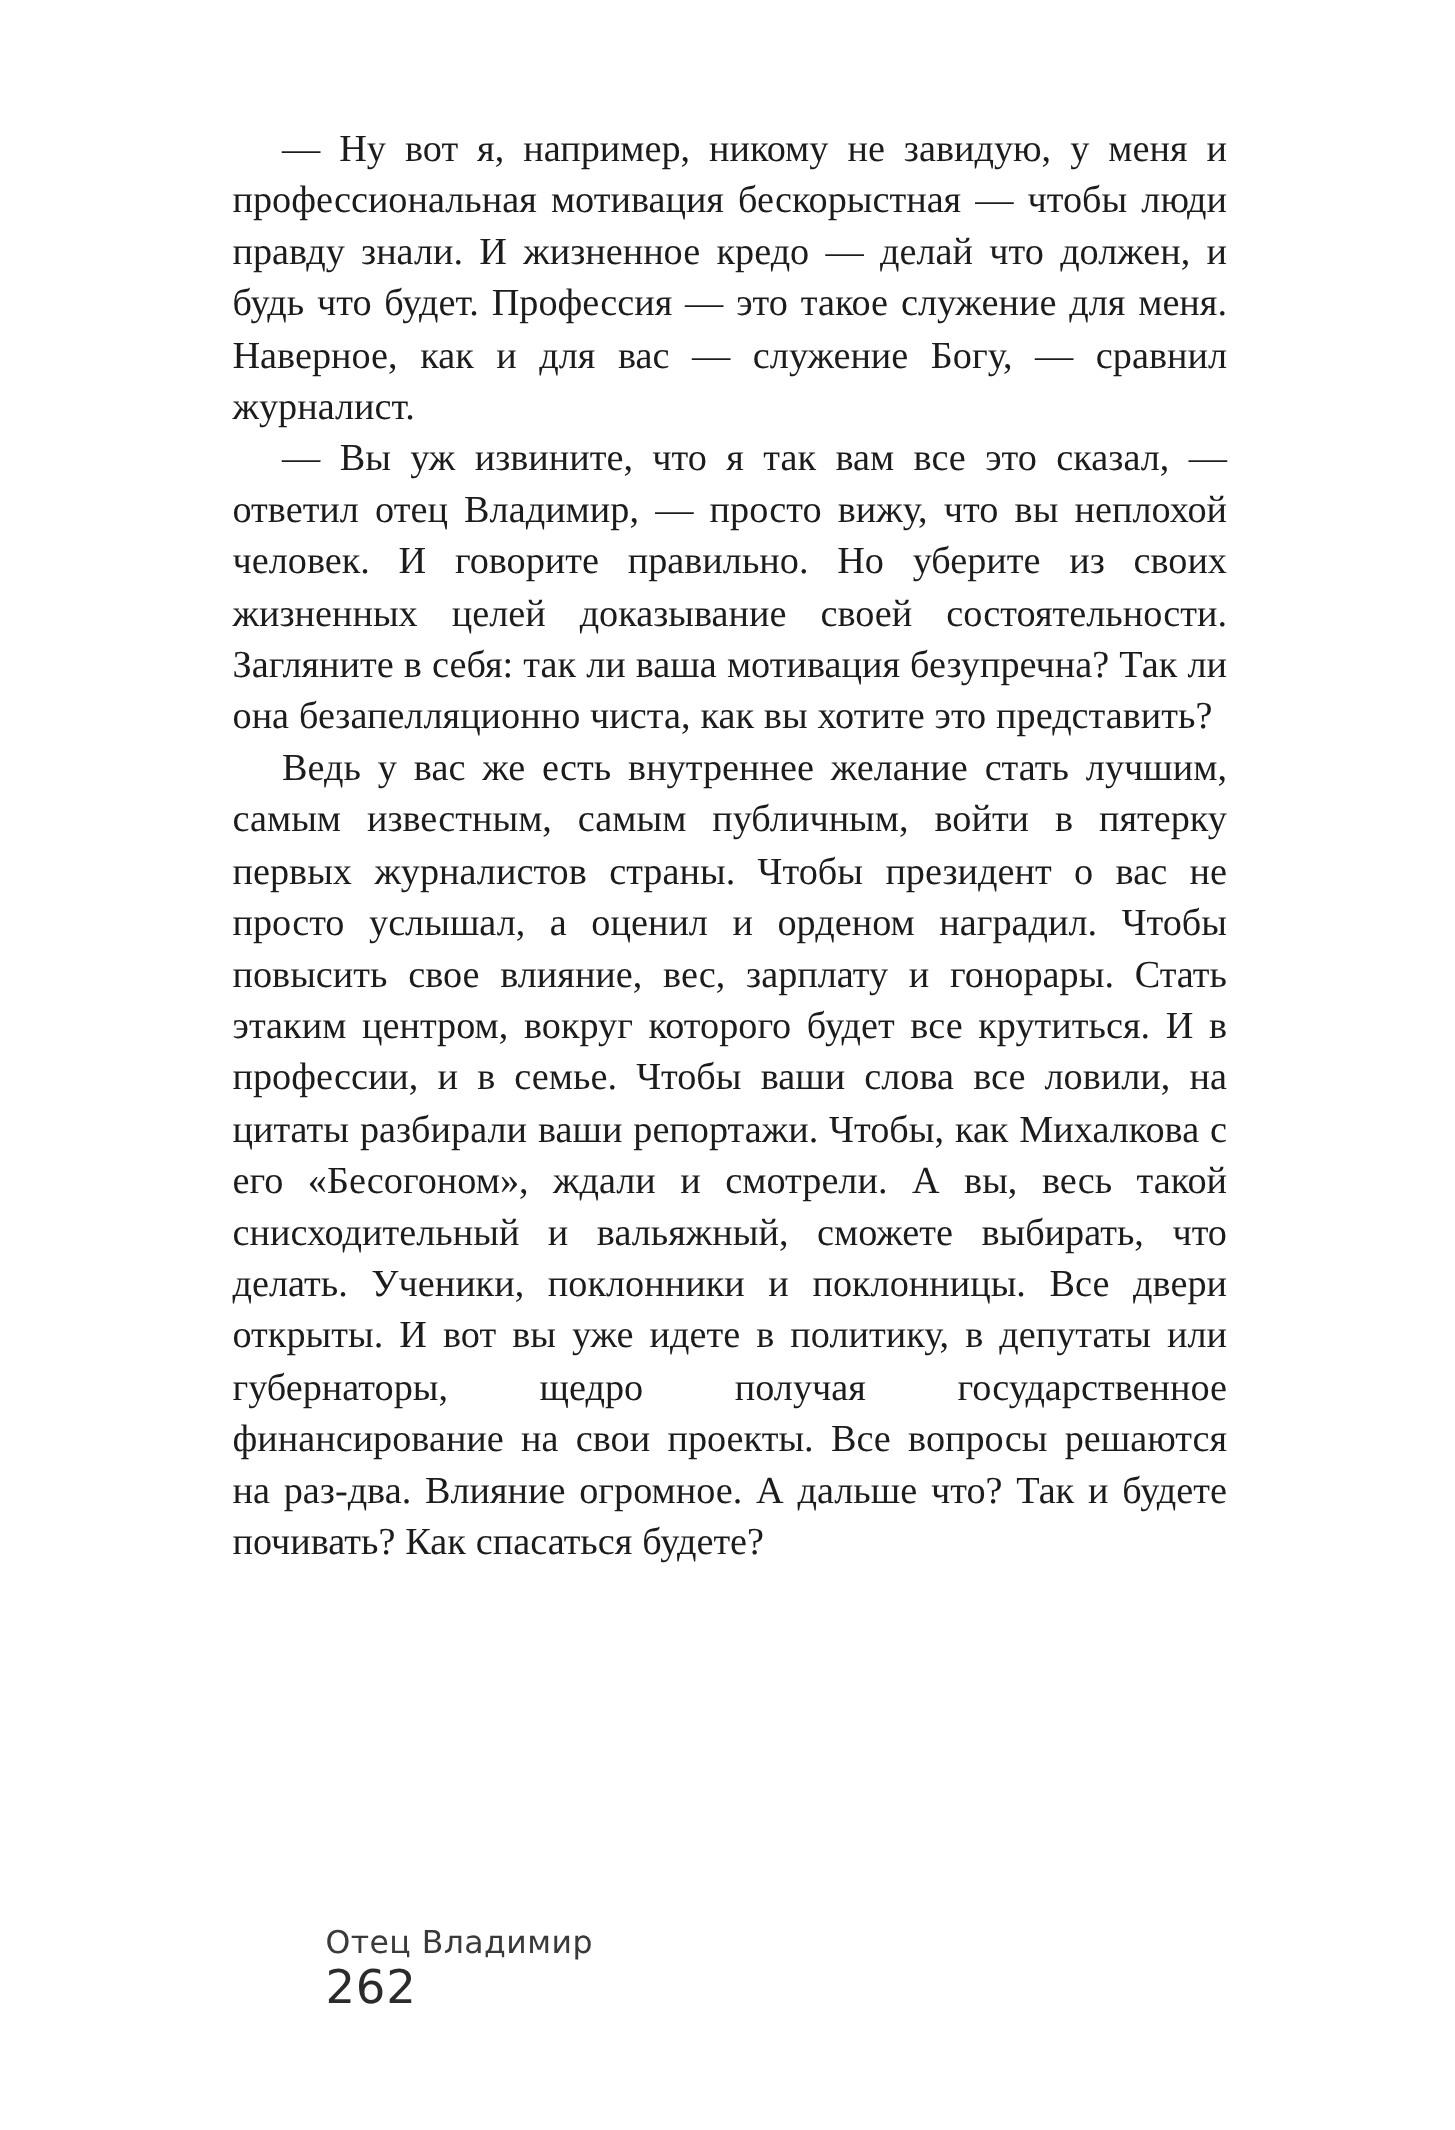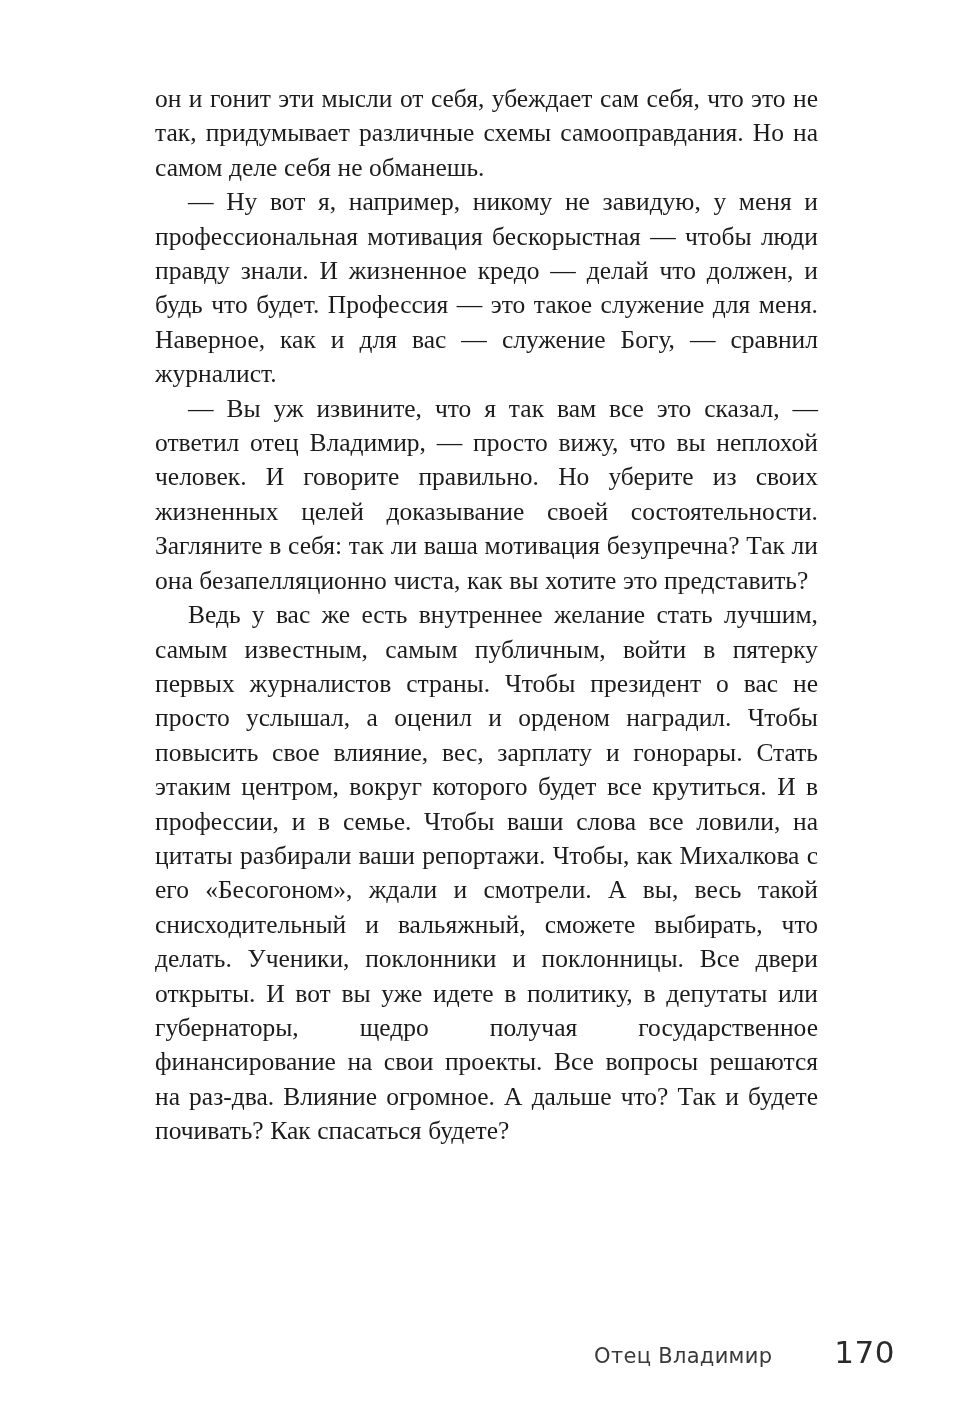--- a/index.html
+++ b/index.html
@@ -36,25 +36,26 @@
   }
   .para.indent {
     text-indent: 33px;
   }
   .para.cont {
     text-indent: 0;
   }
   .footer {
     position: absolute;
     left: 155px;
-    top: 1334px;
+    top: 1283px;
     width: 740px;
     display: flex;
     align-items: baseline;
     justify-content: flex-end;
+    flex-direction: column;
   }
   .footer-title {
     font-family: "DejaVu Sans", "Liberation Sans", sans-serif;
     font-size: 21px;
     font-weight: 400;
     color: #3a3a3c;
     letter-spacing: 0.3px;
     white-space: nowrap;
   }
   .footer-pagenum {
@@ -66,24 +67,23 @@
     margin-left: 62px;
     white-space: nowrap;
   }
 </style>
 </head>
 <body>
 
 <div class="page">
 
   <div class="text-column">
-    <p class="para cont">он и гонит эти мысли от себя, убеждает сам себя, что это не так, придумывает различные схемы самооправдания. Но на самом деле себя не обманешь.</p>
     <p class="para indent">— Ну вот я, например, никому не завидую, у меня и профессиональная мотивация бескорыстная — чтобы люди правду знали. И жизненное кредо — делай что должен, и будь что будет. Профессия — это такое служение для меня. Наверное, как и для вас — служение Богу, — сравнил журналист.</p>
     <p class="para indent">— Вы уж извините, что я так вам все это сказал, — ответил отец Владимир, — просто вижу, что вы неплохой человек. И говорите правильно. Но уберите из своих жизненных целей доказывание своей состоятельности. Загляните в себя: так ли ваша мотивация безупречна? Так ли она безапелляционно чиста, как вы хотите это представить?</p>
     <p class="para indent">Ведь у вас же есть внутреннее желание стать лучшим, самым известным, самым публичным, войти в пятерку первых журналистов страны. Чтобы президент о вас не просто услышал, а оценил и орденом наградил. Чтобы повысить свое влияние, вес, зарплату и гонорары. Стать этаким центром, вокруг которого будет все крутиться. И в профессии, и в семье. Чтобы ваши слова все ловили, на цитаты разбирали ваши репортажи. Чтобы, как Михалкова с его «Бесогоном», ждали и смотрели. А вы, весь такой снисходительный и вальяжный, сможете выбирать, что делать. Ученики, поклонники и поклонницы. Все двери открыты. И вот вы уже идете в политику, в депутаты или губернаторы, щедро получая государственное финансирование на свои проекты. Все вопросы решаются на раз-два. Влияние огромное. А дальше что? Так и будете почивать? Как спасаться будете?</p>
   </div>
 
   <div class="footer">
     <span class="footer-title">Отец Владимир</span>
-    <span class="footer-pagenum">170</span>
+    <span class="footer-pagenum">262</span>
   </div>
 
 </div>
 
 </body></html>

